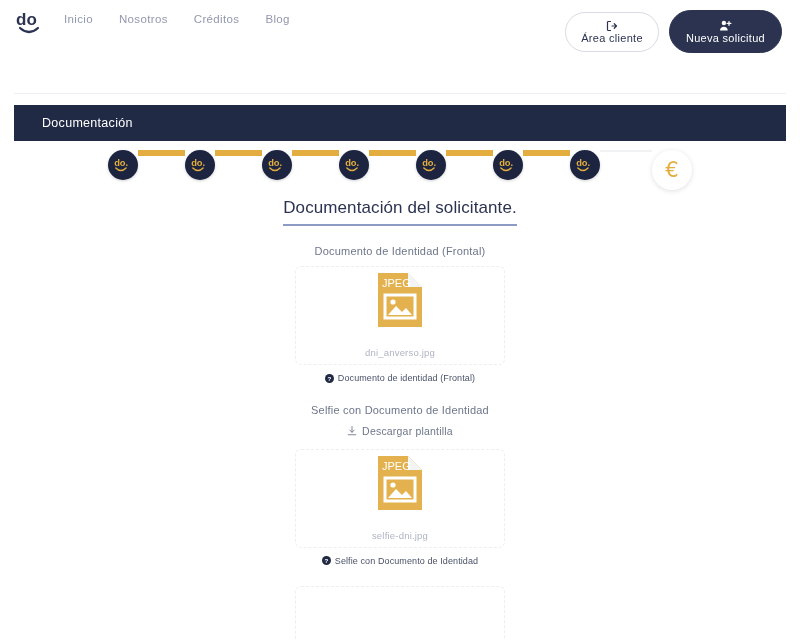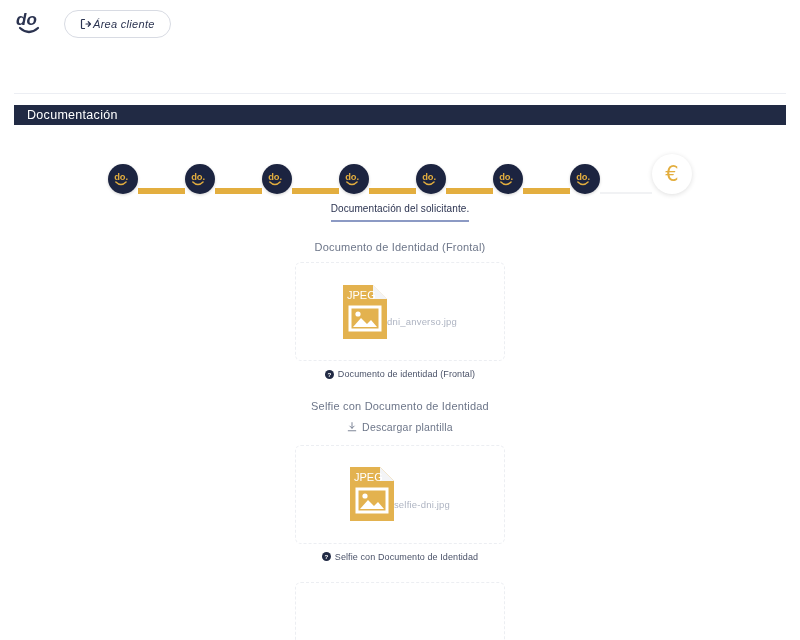--- a/index.html
+++ b/index.html
@@ -11,21 +11,20 @@
   }
   body { position: relative; }
 
   
   .navbar {
     height: 82px;
     display: flex;
     align-items: flex-start;
     padding: 8px 18px 0 10px;
     background: #ffffff;
-    font-style: italic;
   }
   .logo {
     width: 30px; height: 28px;
     position: relative;
     margin: 2px 18px 0 6px;
     flex: 0 0 auto;
   }
   .logo svg { display: block; }
 
   .nav-links {
@@ -53,20 +52,21 @@
     display: inline-flex;
     align-items: center;
     gap: 1px;
     border-radius: 999px;
     font-size: 11px;
     letter-spacing: .3px;
     white-space: nowrap;
     cursor: pointer;
     padding: 7px 15px;
     line-height: 1;
+    flex-direction: column;
   }
   .btn-outline {
     background: #ffffff;
     border: 1px solid #d8dbe3;
     color: #2b3350;
   }
   .btn-solid {
     background: #2b3350;
     border: 1px solid #2b3350;
     color: #ffffff;
@@ -80,40 +80,40 @@
     top: 93px;
     height: 1px;
     background: #eceef3;
   }
 
   
   .banner {
     position: absolute;
     left: 14px; right: 14px;
     top: 105px;
-    height: 20px;
+    height: 36px;
     background: #212a44;
     display: flex;
     align-items: center;
-    padding-left: 13px;
+    padding-left: 28px;
   }
   .banner-title {
     color: #ffffff;
     font-size: 12.5px;
     letter-spacing: .3px;
   }
 
   
   .stepper {
     position: absolute;
     left: 0; right: 0;
     top: 150px;
     height: 44px;
     display: flex;
-    align-items: flex-end;
+    align-items: flex-start;
     justify-content: center;
   }
   .step-circle {
     width: 30px; height: 30px;
     border-radius: 50%;
     background: #1c2440;
     display: flex;
     align-items: center;
     justify-content: center;
     flex: 0 0 auto;
@@ -150,21 +150,21 @@
   }
 
   
   .content {
     position: absolute;
     left: 0; right: 0;
     top: 198px;
     text-align: center;
   }
   .page-title {
-    font-size: 10px;
+    font-size: 17px;
     color: #2b3350;
     letter-spacing: .1px;
     display: inline-block;
     padding-bottom: 6px;
     border-bottom: 2px solid #8c9ac4;
   }
   .page-sub {
     margin-top: 14px;
     font-size: 11.5px;
     color: #6d7689;
@@ -189,21 +189,21 @@
     cursor: pointer;
     justify-content: space-between;
   }
   .dropzone {
     width: 210px;
     height: 99px;
     margin: 9px auto 0;
     border: 1px dashed #eceef2;
     border-radius: 6px;
     display: flex;
-    flex-direction: row;
+    flex-direction: column;
     align-items: center;
     justify-content: center;
     background: #ffffff;
     cursor: pointer;
   }
   .dropzone.short { height: 99px; }
   .file-icon { width: 44px; height: 54px; }
   .file-name {
     margin-top: 20px;
     font-size: 9.5px;
@@ -226,30 +226,44 @@
 
 <div class="navbar">
 
   <div class="logo">
     <svg width="30" height="28" viewBox="0 0 30 28">
       <text x="0" y="15" font-family="Liberation Sans, sans-serif" font-size="17" font-weight="bold" fill="#2b3350">do</text>
       <path d="M4 18 Q13 26 22 18" stroke="#2b3350" stroke-width="2.2" fill="none" stroke-linecap="round"></path>
     </svg>
   </div>
 
+  <div class="nav-links">
+    <span class="nav-link">Inicio</span>
+    <span class="nav-link">Nosotros</span>
+    <span class="nav-link">Créditos</span>
+    <span class="nav-link">Blog</span>
+  </div>
 
   <div class="nav-actions">
     <div class="btn btn-outline">
       <svg width="12" height="12" viewBox="0 0 16 16">
         <path d="M6 2H3a1 1 0 0 0-1 1v10a1 1 0 0 0 1 1h3" stroke="#2b3350" stroke-width="1.6" fill="none" stroke-linecap="round"></path>
         <path d="M8 8h6M11 5l3 3-3 3" stroke="#2b3350" stroke-width="1.6" fill="none" stroke-linecap="round" stroke-linejoin="round"></path>
       </svg>
       <span>Área cliente</span>
     </div>
 
+    <div class="btn btn-solid">
+      <svg width="13" height="13" viewBox="0 0 16 16">
+        <circle cx="6" cy="5" r="2.7" fill="#ffffff"></circle>
+        <path d="M1.2 14c0-2.9 2.2-4.6 4.8-4.6s4.8 1.7 4.8 4.6z" fill="#ffffff"></path>
+        <path d="M12.3 3.2v4.6M10 5.5h4.6" stroke="#ffffff" stroke-width="1.6" stroke-linecap="round"></path>
+      </svg>
+      <span>Nueva solicitud</span>
+    </div>
   </div>
 </div>
 
 <div class="nav-divider"></div>
 
 <div class="banner">
   <span class="banner-title">Documentación</span>
 </div>
 
 <div class="stepper" id="stepper">

